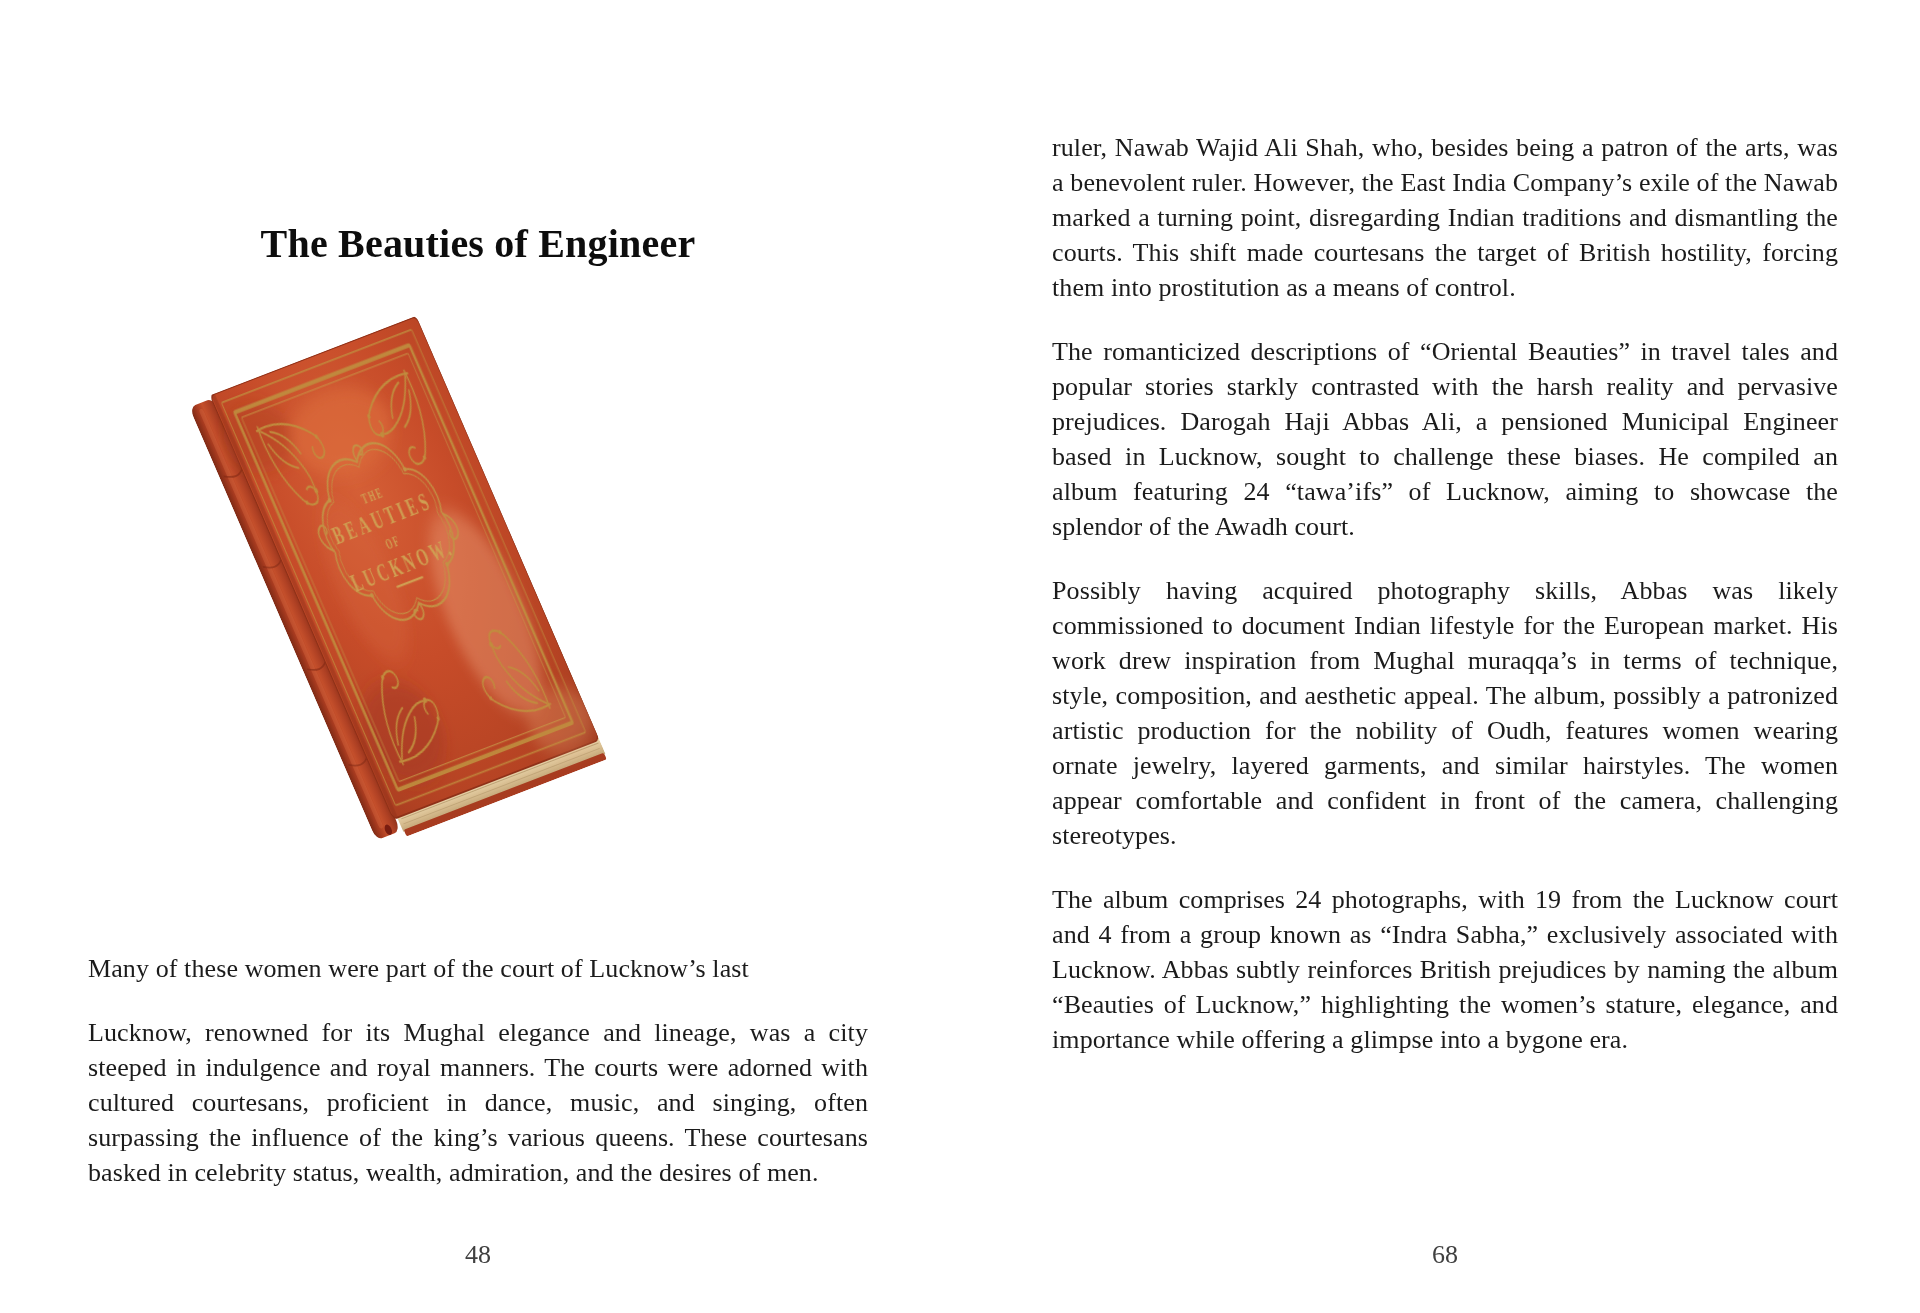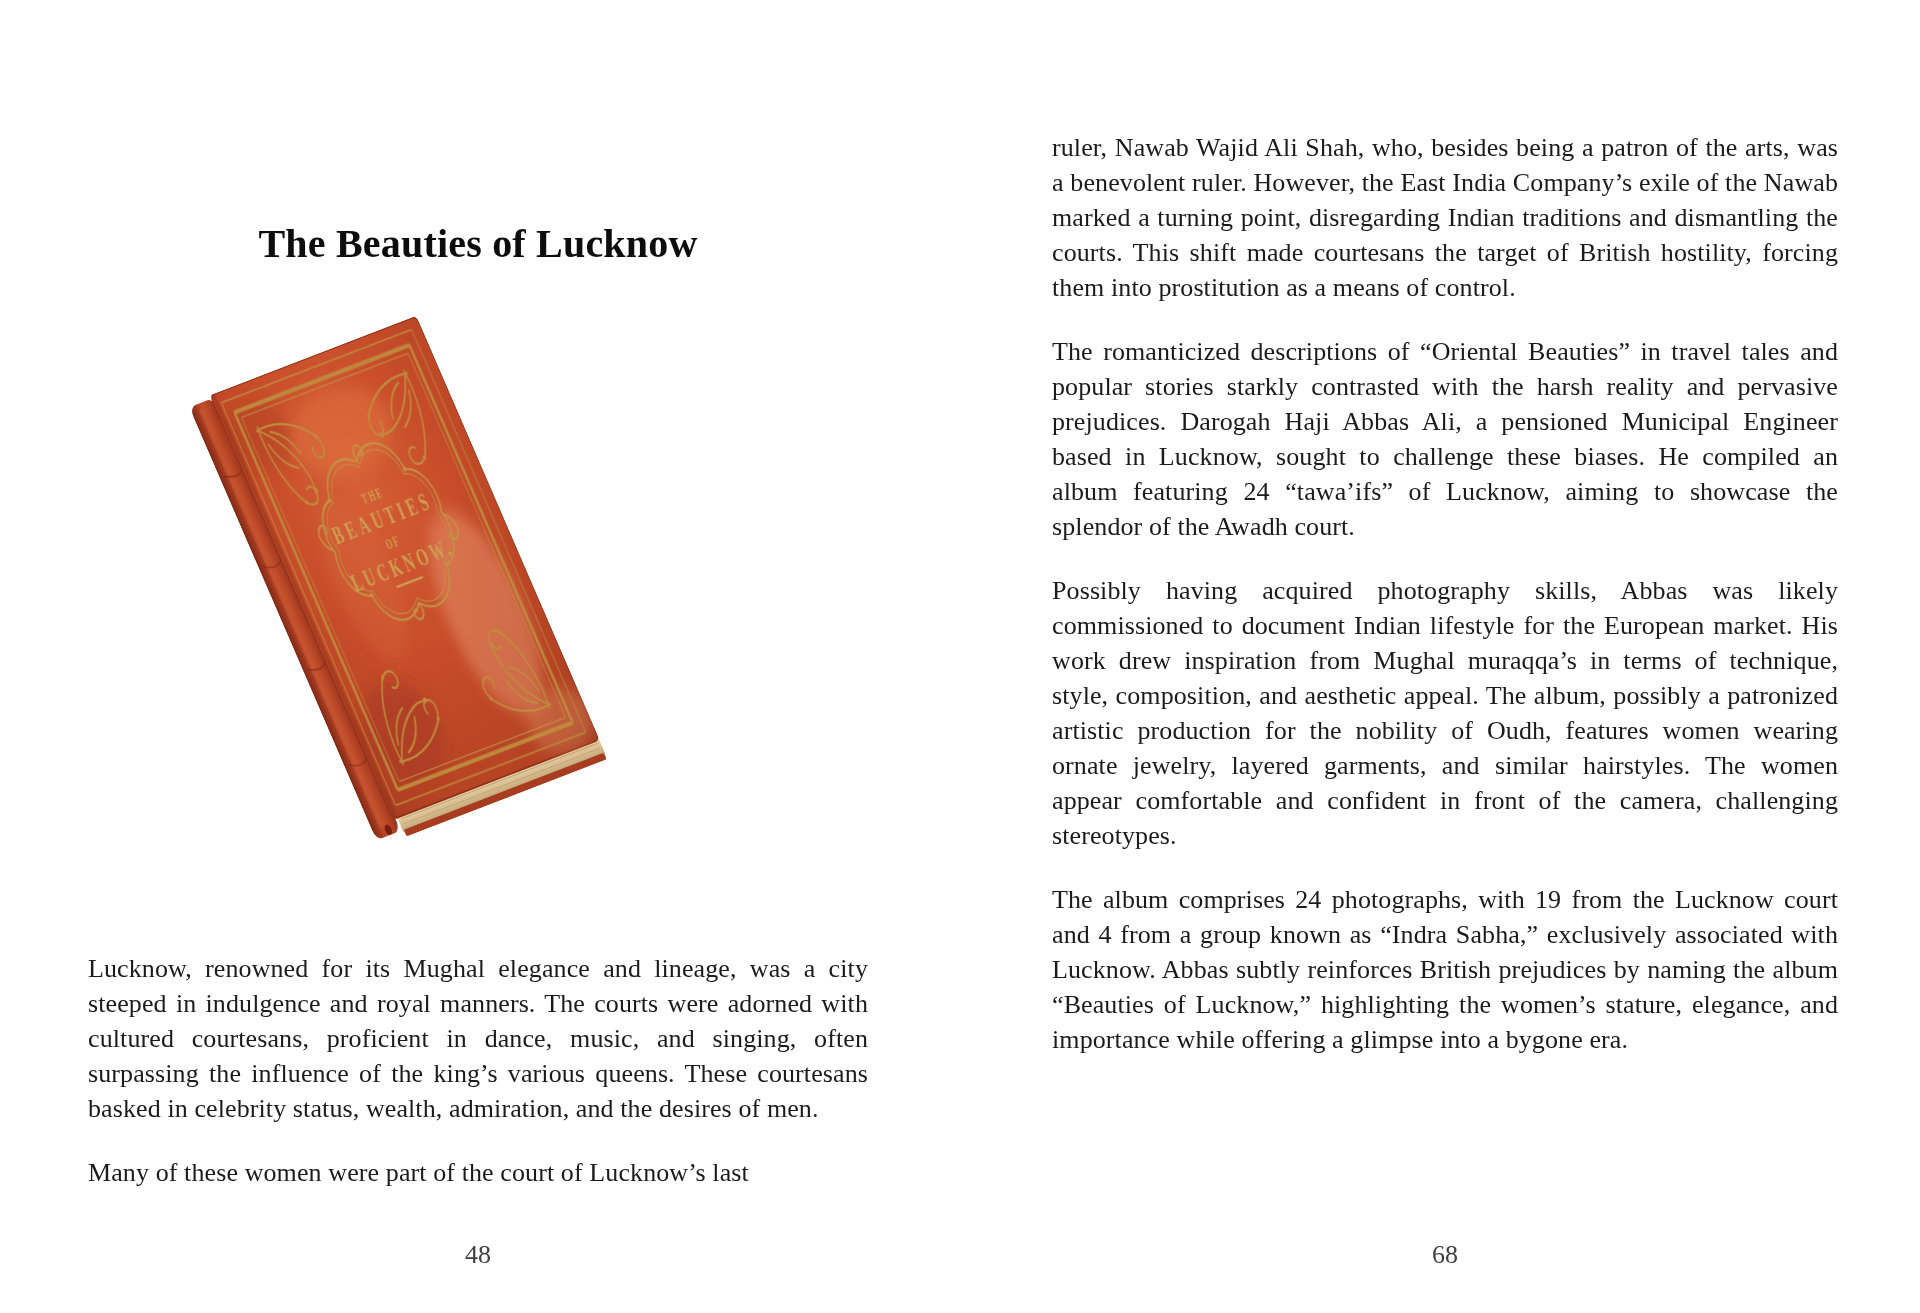--- a/index.html
+++ b/index.html
@@ -43,21 +43,21 @@
     position:absolute; top:1240px; left:0; width:100%;
     text-align:center; font-size:26px; color:#404040;
   }
 </style>
 </head>
 <body>
 
 <main>
 
   <section class="page left">
-    <h1 class="title">The Beauties of Lucknow</h1>
+    <h1 class="title">The Beauties of Engineer</h1>
 
     <figure class="book3d">
       <svg width="452" height="528" viewBox="0 0 452 528">
         <defs>
           <linearGradient id="gSpine" x1="0" y1="0" x2="1" y2="0">
             <stop offset="0" stop-color="#7e2a15"></stop>
             <stop offset="0.25" stop-color="#a63a1f"></stop>
             <stop offset="0.5" stop-color="#c44f2b"></stop>
             <stop offset="0.75" stop-color="#b04124"></stop>
             <stop offset="1" stop-color="#93331b"></stop>
@@ -152,22 +152,22 @@
               <text x="0" y="18" font-size="15" letter-spacing="3">OF</text>
               <text x="0" y="48" font-size="27" letter-spacing="6">LUCKNOW.</text>
               <rect x="-26" y="58" width="52" height="2.6"></rect>
             </g>
           </g>
         </g>
       </svg>
     </figure>
 
     <div class="paras">
+      <p>Many of these women were part of the court of Lucknow’s last</p>
       <p>Lucknow, renowned for its Mughal elegance and lineage, was a city steeped in indulgence and royal manners. The courts were adorned with cultured courtesans, proficient in dance, music, and singing, often surpassing the influence of the king’s various queens. These courtesans basked in celebrity status, wealth, admiration, and the desires of men.</p>
-      <p>Many of these women were part of the court of Lucknow’s last</p>
     </div>
 
     <div class="pagenum">48</div>
   </section>
 
   <section class="page right">
     <div class="paras">
       <p>ruler, Nawab Wajid Ali Shah, who, besides being a patron of the arts, was a benevolent ruler. However, the East India Company’s exile of the Nawab marked a turning point, disregarding Indian traditions and dismantling the courts. This shift made courtesans the target of British hostility, forcing them into prostitution as a means of control.</p>
       <p>The romanticized descriptions of “Oriental Beauties” in travel tales and popular stories starkly contrasted with the harsh reality and pervasive prejudices. Darogah Haji Abbas Ali, a pensioned Municipal Engineer based in Lucknow, sought to challenge these biases. He compiled an album featuring 24 “tawa’ifs” of Lucknow, aiming to showcase the splendor of the Awadh court.</p>
       <p>Possibly having acquired photography skills, Abbas was likely commissioned to document Indian lifestyle for the European market. His work drew inspiration from Mughal muraqqa’s in terms of technique, style, composition, and aesthetic appeal. The album, possibly a patronized artistic production for the nobility of Oudh, features women wearing ornate jewelry, layered garments, and similar hairstyles. The women appear comfortable and confident in front of the camera, challenging stereotypes.</p>

